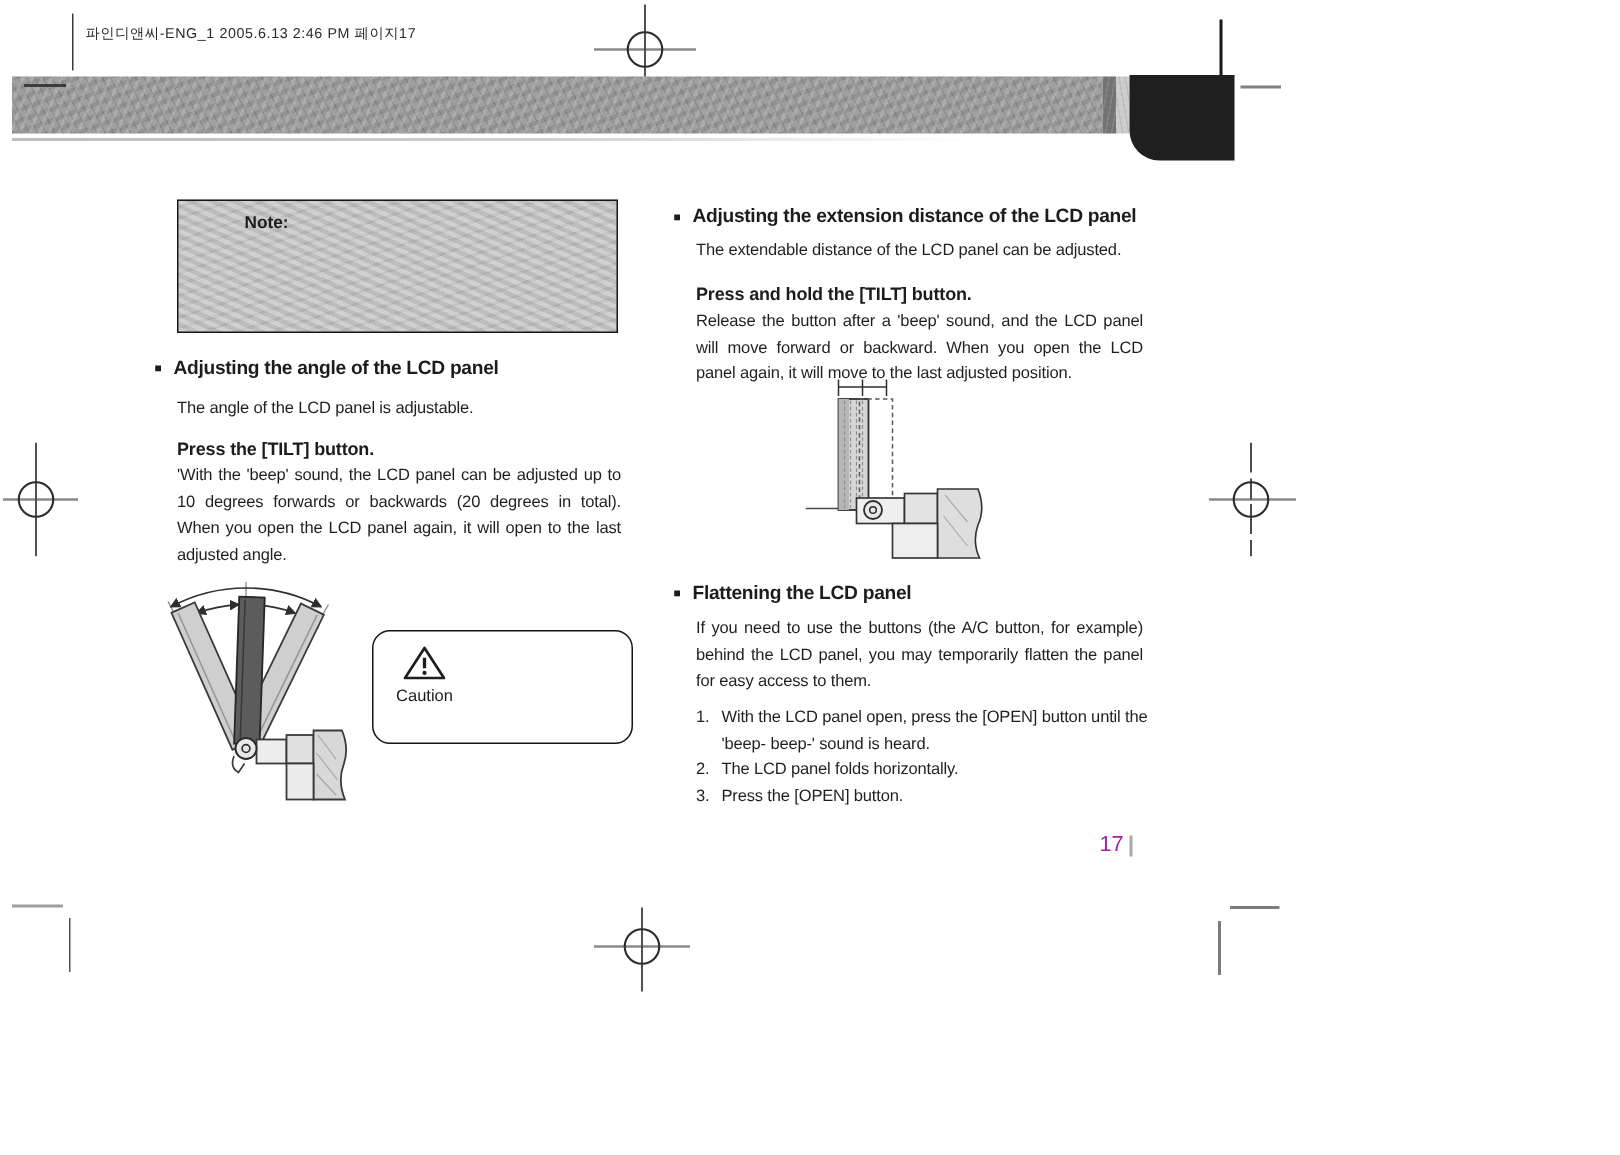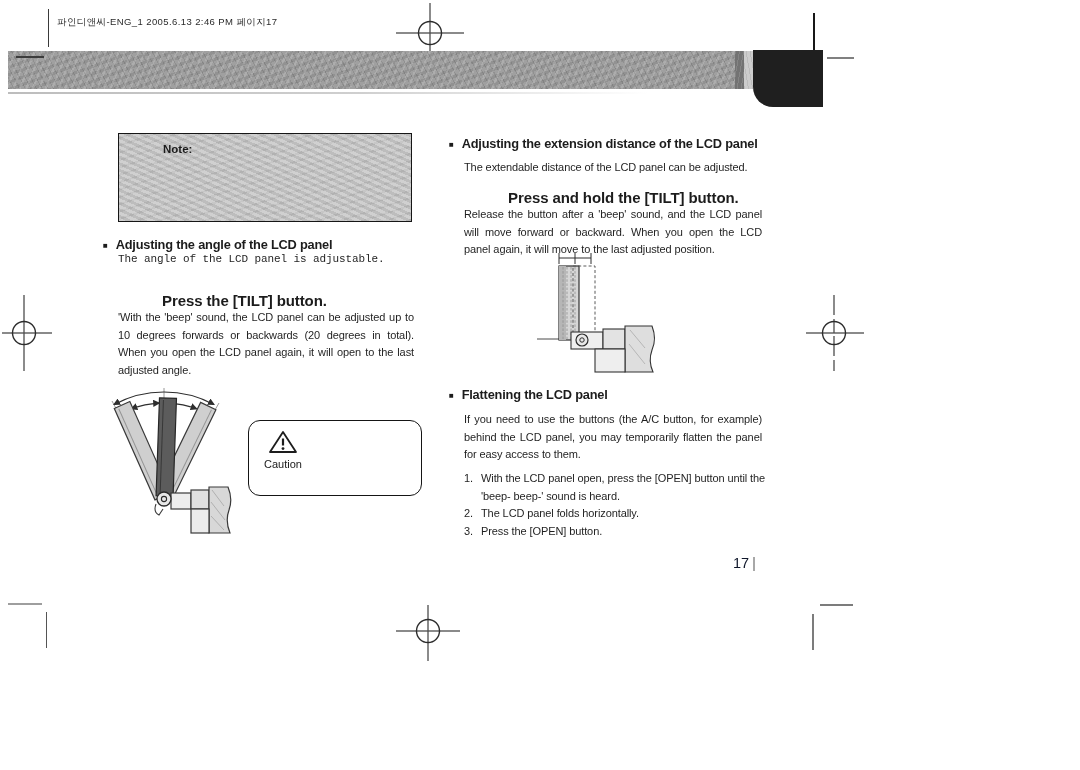--- a/index.html
+++ b/index.html
@@ -46,38 +46,38 @@
     padding:9px 12px 0 12px;
   }
   .note-title{font-size:11.5px;font-weight:bold;margin-bottom:7px;margin-left:32px;}
   .note-body{font-size:10.8px;line-height:18px;text-align:justify;color:#161616;}
 
   
   .heading{font-size:12.8px;font-weight:bold;letter-spacing:-.2px;display:flex;align-items:baseline;white-space:nowrap;}
   .heading .bullet{font-size:8px;margin-right:8px;position:relative;top:-1px;}
   .body-text{font-size:11px;line-height:17.5px;text-align:justify;letter-spacing:-.1px;color:#1f1f1f;}
   .intro-text{font-size:11px;letter-spacing:-.1px;color:#1f1f1f;white-space:nowrap;}
-  .subhead{font-size:15px;font-weight:bold;letter-spacing:-.1px;white-space:nowrap;margin-left:44px;}
+  .subhead{font-size:12px;font-weight:bold;letter-spacing:-.1px;white-space:nowrap;}
 
   .steps{left:464px;top:470px;width:302px;}
   .step-row{display:flex;font-size:11px;line-height:17.5px;letter-spacing:-.1px;color:#1f1f1f;}
   .step-num{width:17px;flex:0 0 17px;}
   .step-text{flex:1;}
 
   
   .caution-box{
     left:248px;top:420px;width:174px;height:76px;box-sizing:border-box;
     border:1.6px solid #151515;border-radius:12px;background:#fff;
     display:flex;padding:8px 8px 4px 8px;
   }
   .caution-left{flex:0 0 52px;text-align:center;}
   .caution-label{font-size:11px;color:#1a1a1a;margin-top:3px;}
   .caution-text{flex:1;font-size:10.4px;line-height:16.5px;color:#1a1a1a;padding-top:2px;}
 
-  .page-number{left:733px;top:555px;font-size:14.5px;color:#0f172a;}
+  .page-number{left:733px;top:555px;font-size:14.5px;color:#a21caf;}
   .page-number-tick{left:753px;top:557px;width:2px;height:14px;background:#a8a8a8;}
 
   svg{display:block;}
 </style>
 </head>
 <body>
 
 <div class="abs meta-tick"></div>
 <div class="abs meta-text">파인디앤씨-ENG_1  2005.6.13 2:46 PM  페이지17</div>
 
@@ -117,21 +117,21 @@
 <div class="abs bar-underline"></div>
 
 <div class="abs note-box">
   <div class="note-title">Note:</div>
 </div>
 
 <div class="abs heading" style="left:103px;top:237px;">
   <span class="bullet">■</span>
   <span>Adjusting the angle of the LCD panel</span>
 </div>
-<div class="abs intro-text" style="left:118px;top:253px;font-family:Liberation Mono, monospace;">The angle of the LCD panel is adjustable.</div>
+<div class="abs intro-text" style="left:118px;top:266px;">The angle of the LCD panel is adjustable.</div>
 <div class="abs subhead" style="left:118px;top:292px;">Press the [TILT] button.</div>
 <div class="abs body-text" style="left:118px;top:309px;width:296px;">'With the 'beep' sound, the LCD panel can be adjusted up to 10 degrees forwards or backwards (20 degrees in total). When you open the LCD panel again, it will open to the last adjusted angle.</div>
 
 <svg class="abs" style="left:98px;top:366px;" width="145" height="172" viewBox="0 0 145 172">
   <defs>
     <marker id="arr" viewBox="0 0 8 8" refX="6.5" refY="4" markerWidth="6.5" markerHeight="6.5" orient="auto-start-reverse">
       <path d="M0,0 L8,4 L0,8 Z" fill="#2e2e2e"></path>
     </marker>
   </defs>
 

